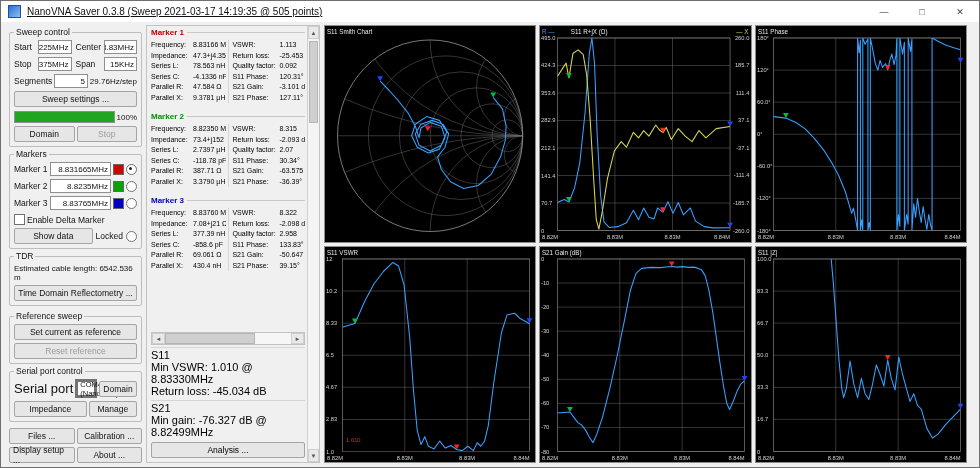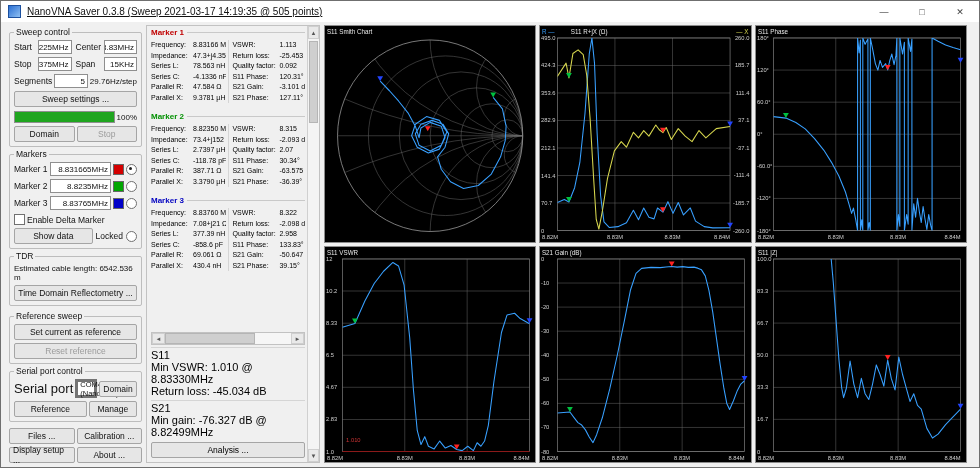--- a/index.html
+++ b/index.html
@@ -158,21 +158,21 @@
         <span class="group-title">Serial port control</span>
         <div class="frow">
           <span class="flab" style="font-size:13px">Serial port</span>
           <span class="combo">
               <span>COM4 (NanoVNA)</span>
               <span class="arr">▼</span>
             </span>
           <span class="btn" style="width:30px">Domain</span>
         </div>
         <div class="frow" style="margin-bottom:0">
-          <span class="btn" style="flex:1.6">Reference</span>
+          <span class="btn" style="flex:1.6">Impedance</span>
           <span class="btn" style="flex:1">Manage</span>
         </div>
       </div>
 
       <div class="frow" style="margin-top:6px">
         <span class="btn" style="flex:1">Files ...</span>
         <span class="btn" style="flex:1">Calibration ...</span>
       </div>
       <div class="frow" style="margin-bottom:0">
         <span class="btn" style="flex:1">Display setup ...</span>

